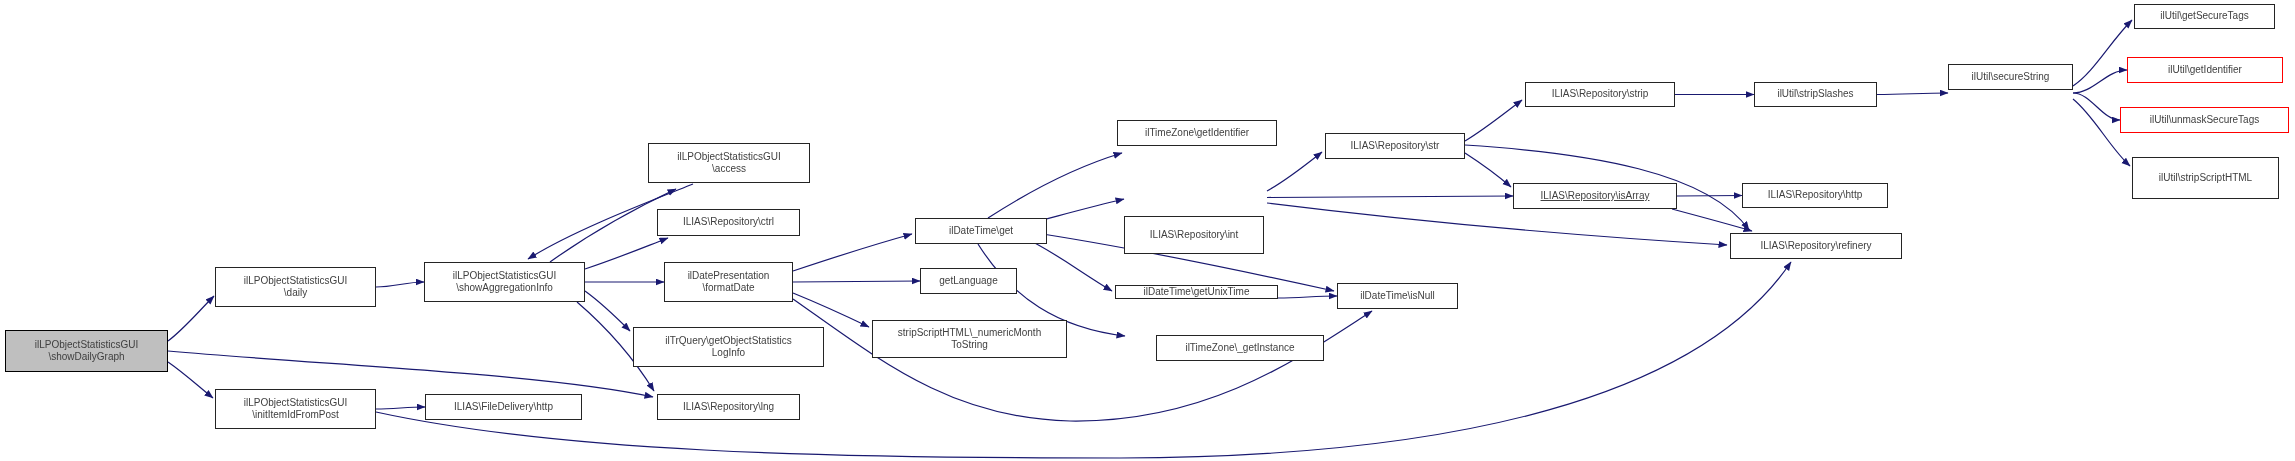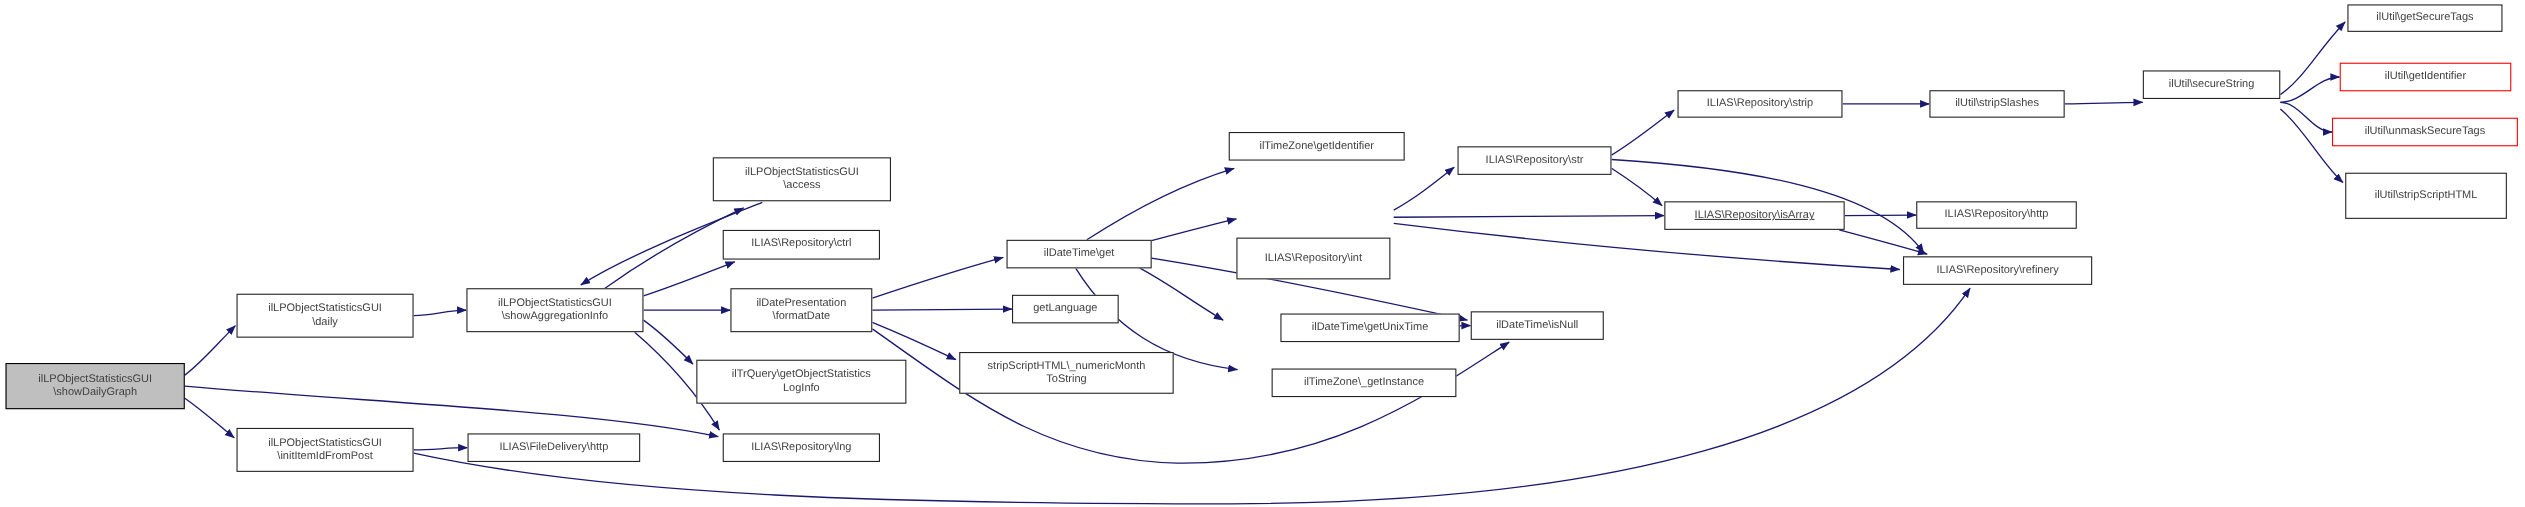--- a/index.html
+++ b/index.html
@@ -97,21 +97,21 @@
 \formatDate</div>
       <div class="node" style="left: 633px; top: 327px; width: 191px; height: 40px;">ilTrQuery\getObjectStatistics
 LogInfo</div>
       <div class="node" style="left: 657px; top: 394px; width: 143px; height: 26px;">ILIAS\Repository\lng</div>
       <div class="node" style="left: 915px; top: 218px; width: 132px; height: 26px;">ilDateTime\get</div>
       <div class="node" style="left: 920px; top: 268px; width: 97px; height: 26px;">getLanguage</div>
       <div class="node" style="left: 872px; top: 320px; width: 195px; height: 38px;">stripScriptHTML\_numericMonth
 ToString</div>
       <div class="node" style="left: 1117px; top: 120px; width: 160px; height: 26px;">ilTimeZone\getIdentifier</div>
       <div class="node" style="left: 1124px; top: 184px; width: 140px; height: 38px; margin-top: 32px;">ILIAS\Repository\int</div>
-      <div class="node" style="left: 1164px; top: 285px; width: 163px; height: 26px;">ilDateTime\getUnixTime</div>
+      <div class="node" style="left: 1115px; top: 285px; width: 163px; height: 14px;">ilDateTime\getUnixTime</div>
       <div class="node" style="left: 1112px; top: 335px; width: 168px; height: 26px; margin-left: 44px;">ilTimeZone\_getInstance</div>
       <div class="node" style="left: 1325px; top: 133px; width: 140px; height: 26px;">ILIAS\Repository\str</div>
       <div class="node" style="left: 1337px; top: 283px; width: 121px; height: 26px;">ilDateTime\isNull</div>
       <div class="node" style="left: 1525px; top: 82px; width: 150px; height: 25px;">ILIAS\Repository\strip</div>
       <div class="node" style="left: 1513px; top: 183px; width: 164px; height: 26px; text-decoration: underline;">ILIAS\Repository\isArray</div>
       <div class="node" style="left: 1742px; top: 183px; width: 146px; height: 25px;">ILIAS\Repository\http</div>
       <div class="node" style="left: 1730px; top: 233px; width: 172px; height: 26px;">ILIAS\Repository\refinery</div>
       <div class="node" style="left: 1754px; top: 82px; width: 123px; height: 25px;">ilUtil\stripSlashes</div>
       <div class="node" style="left: 1948px; top: 64px; width: 125px; height: 26px;">ilUtil\secureString</div>
       <div class="node" style="left: 2134px; top: 4px; width: 141px; height: 25px;">ilUtil\getSecureTags</div>

